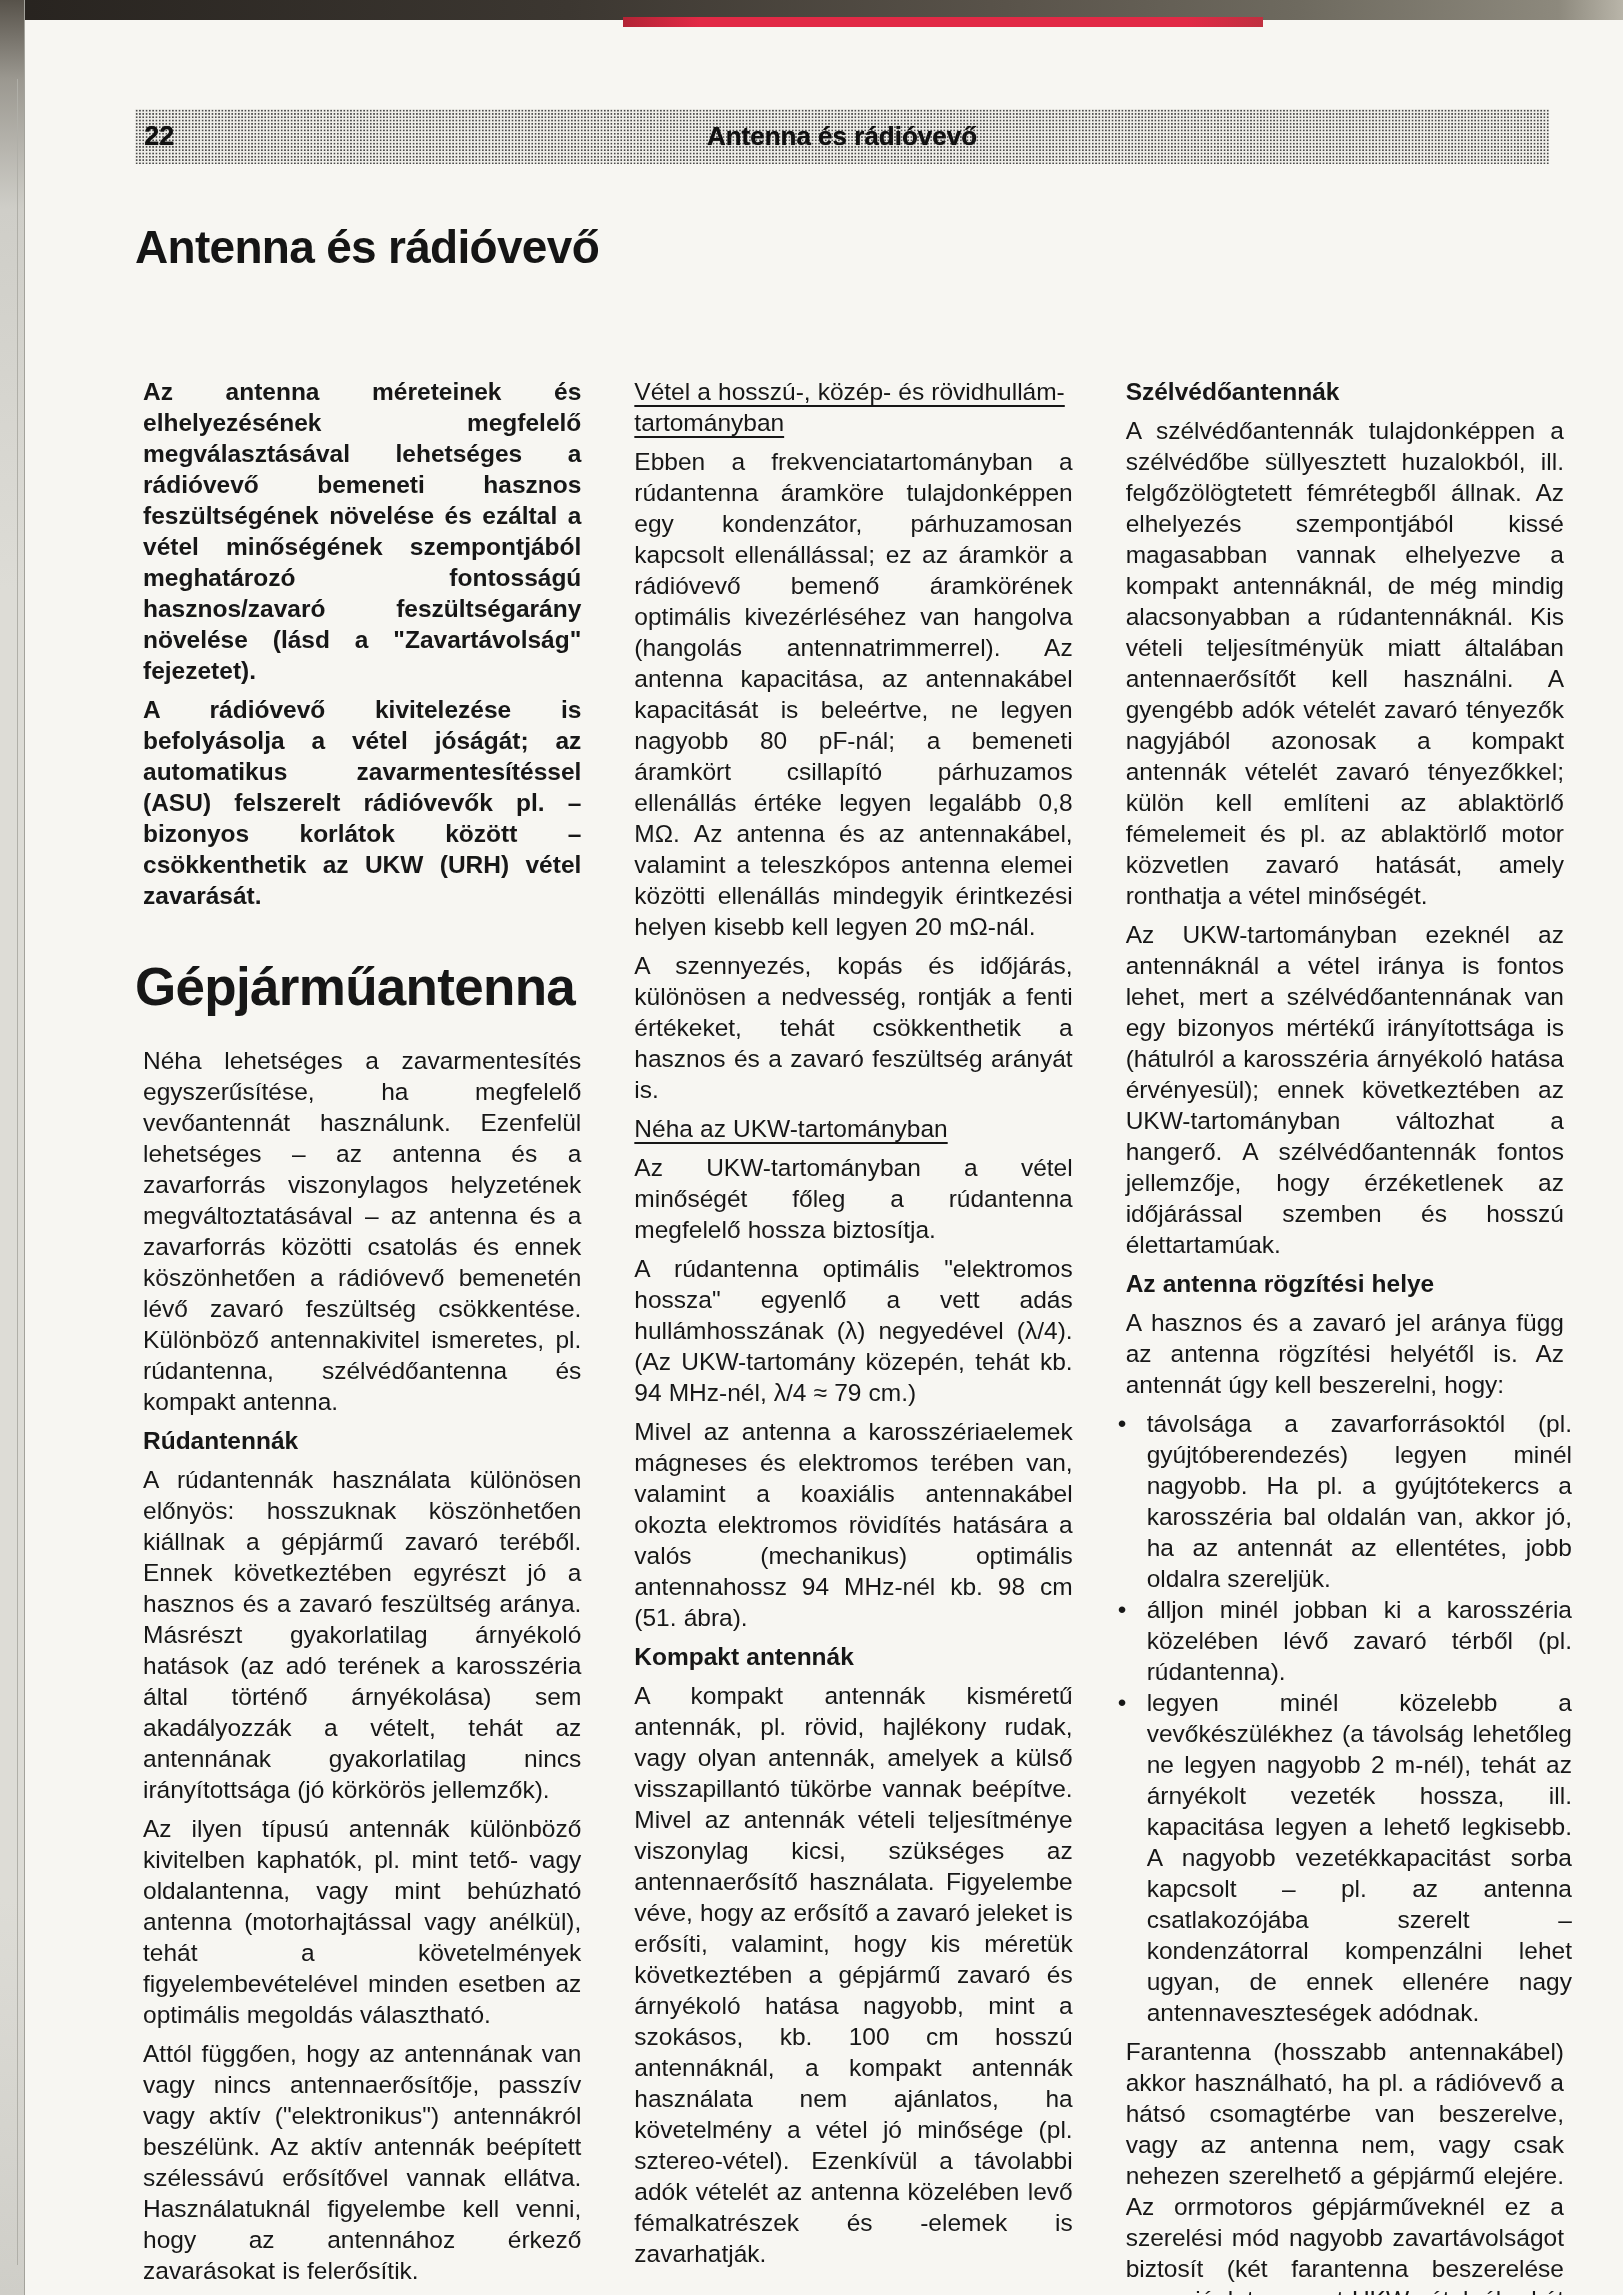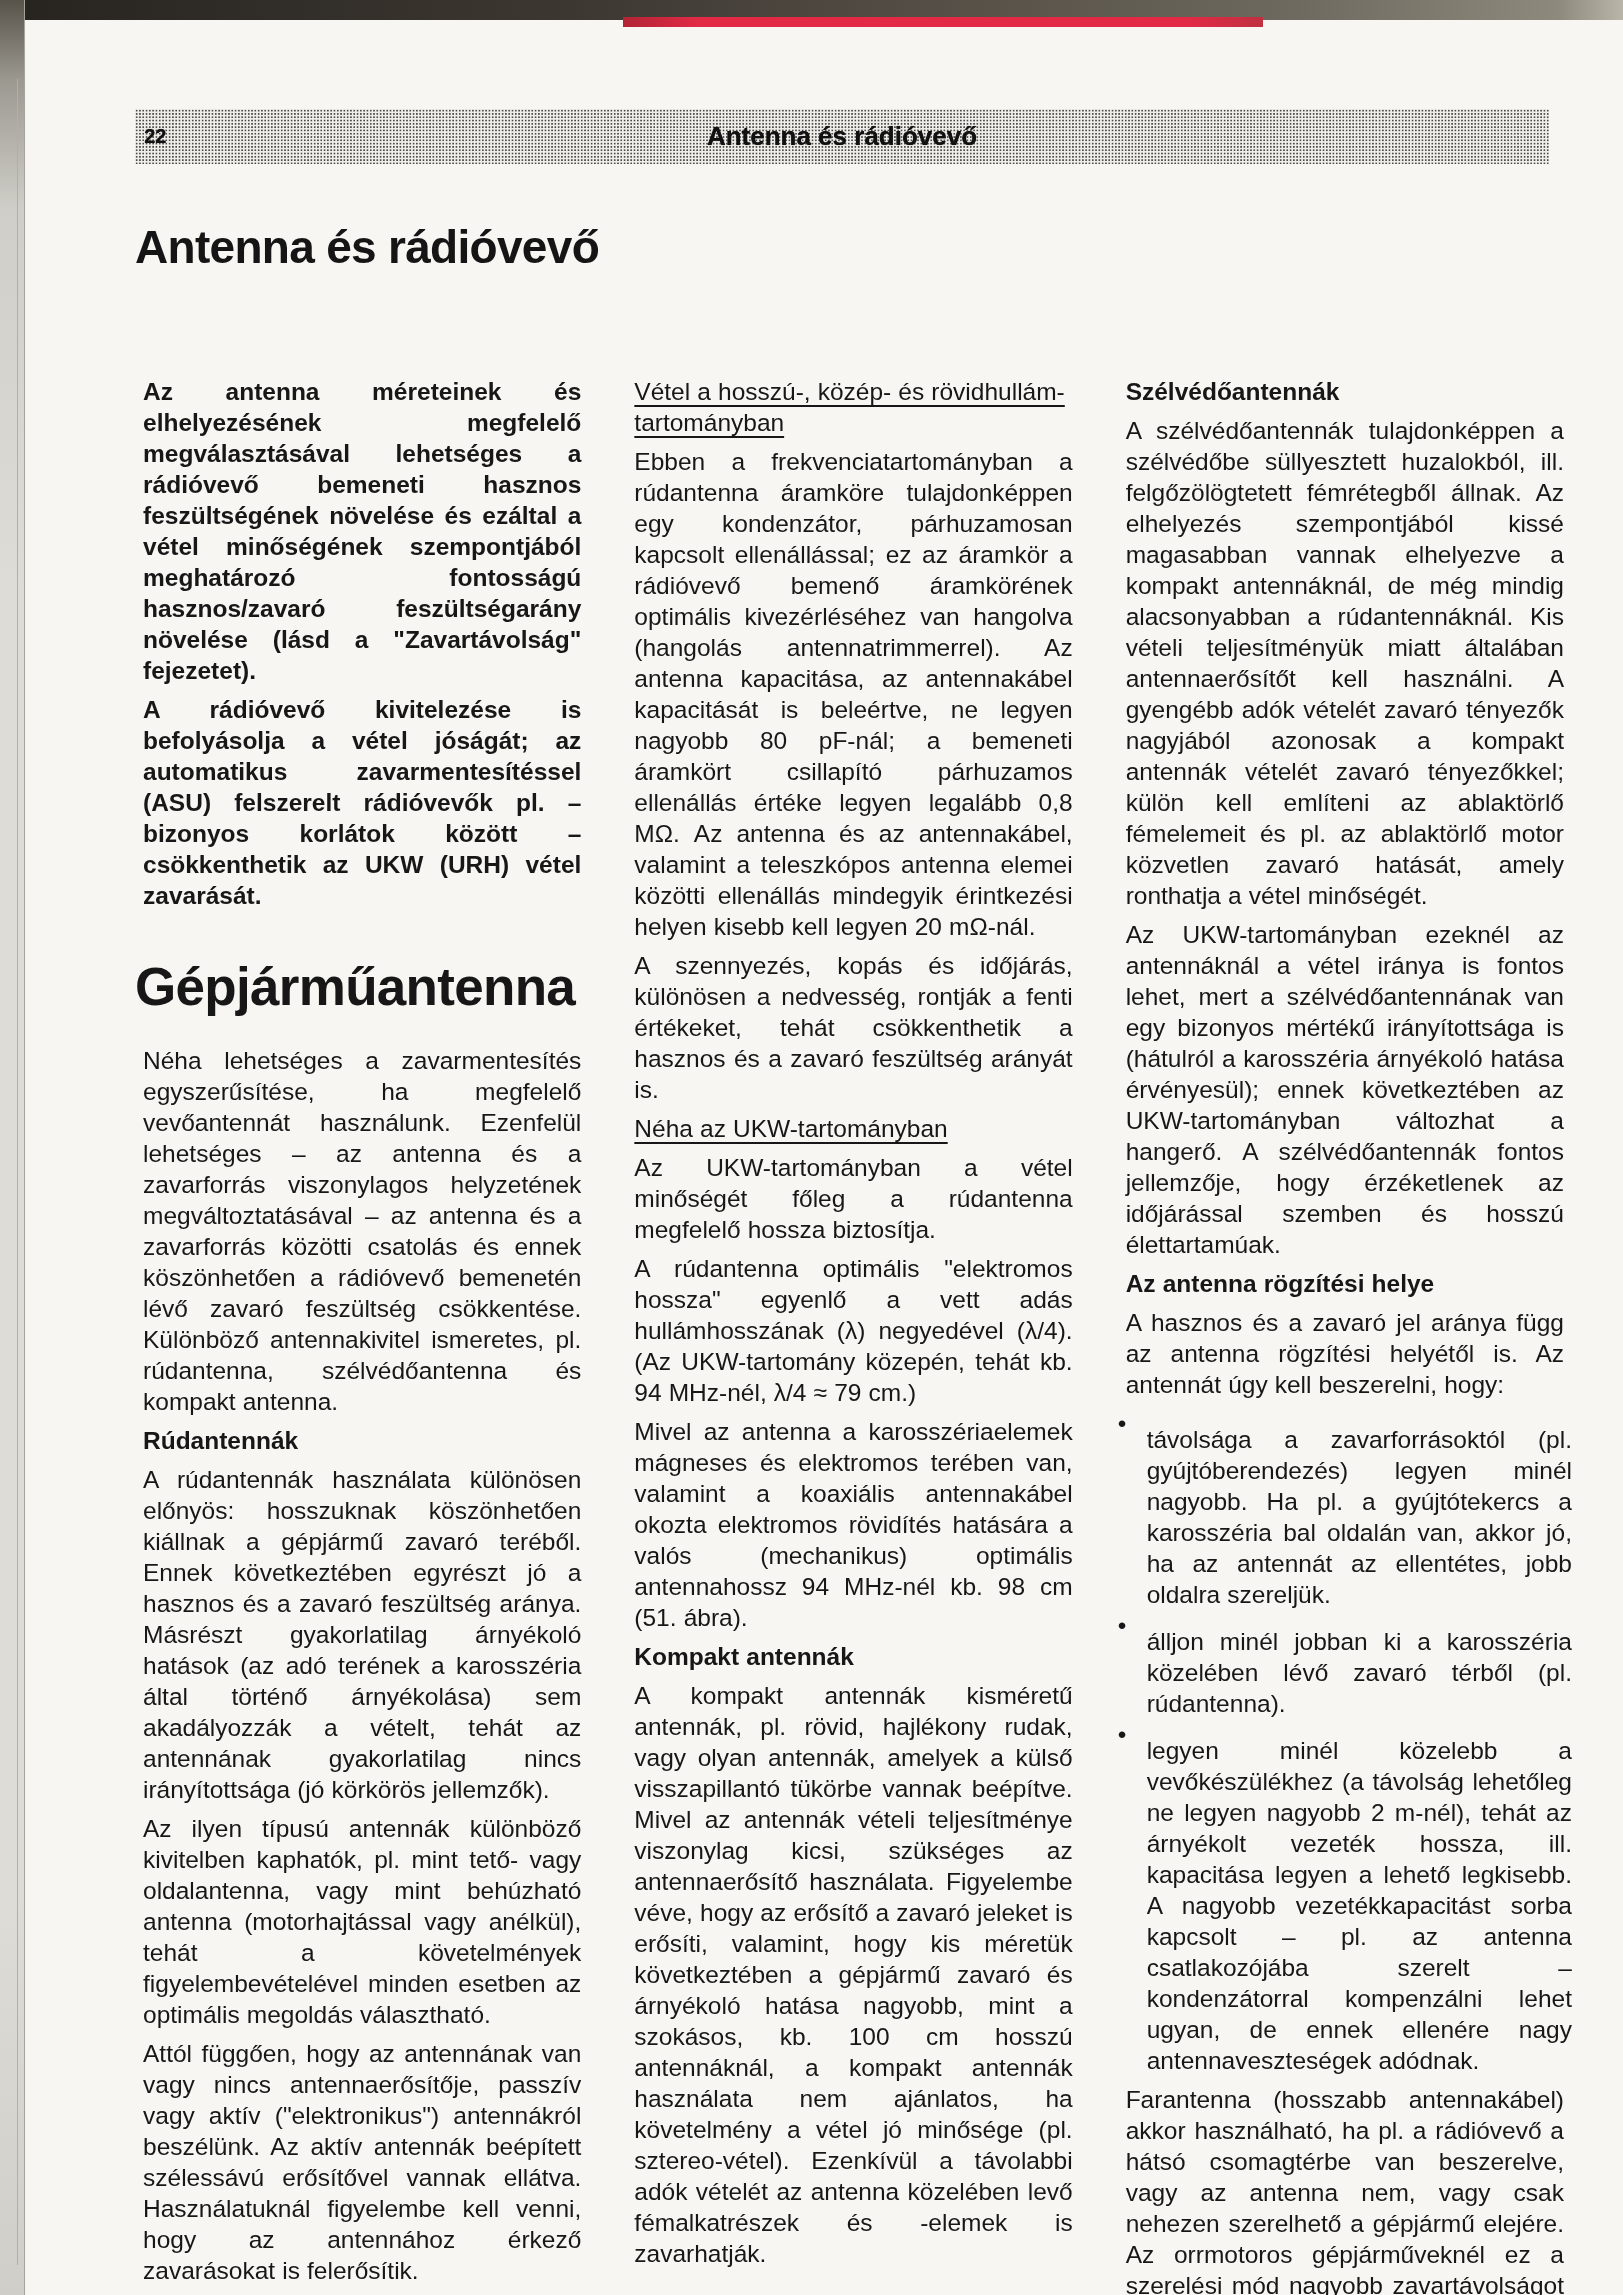--- a/index.html
+++ b/index.html
@@ -50,21 +50,21 @@
     width: 1414px; height: 55px;
     background-color: #efeee9;
     background-image: radial-gradient(circle, #4a4a4a 0.7px, rgba(0,0,0,0) 0.9px);
     background-size: 3.3px 3.3px;
     display: flex;
     align-items: center;
   }
   .page-number {
     position: absolute;
     left: 9.2px;
-    font-size: 20px;
+    font-size: 27px;
     font-weight: 700;
     color: #111;
     text-shadow: 0 0 0.7px #333;
   }
   .running-header {
     position: absolute;
     left: 0; right: 0;
     text-align: center;
     font-size: 26px;
     font-weight: 700;
@@ -123,21 +123,20 @@
     display: flex;
     margin: 0;
   }
   .bullet-dot {
     flex: 0 0 29px;
     text-align: left;
   }
   .bullet-text {
     flex: 1;
     text-align: justify;
-    margin-top: 16px;
   }
 </style>
 </head>
 <body>
 
 <div class="page">
 
   <div class="top-edge"></div>
   <div class="red-edge-mark"></div>
   <div class="left-gutter"></div>

